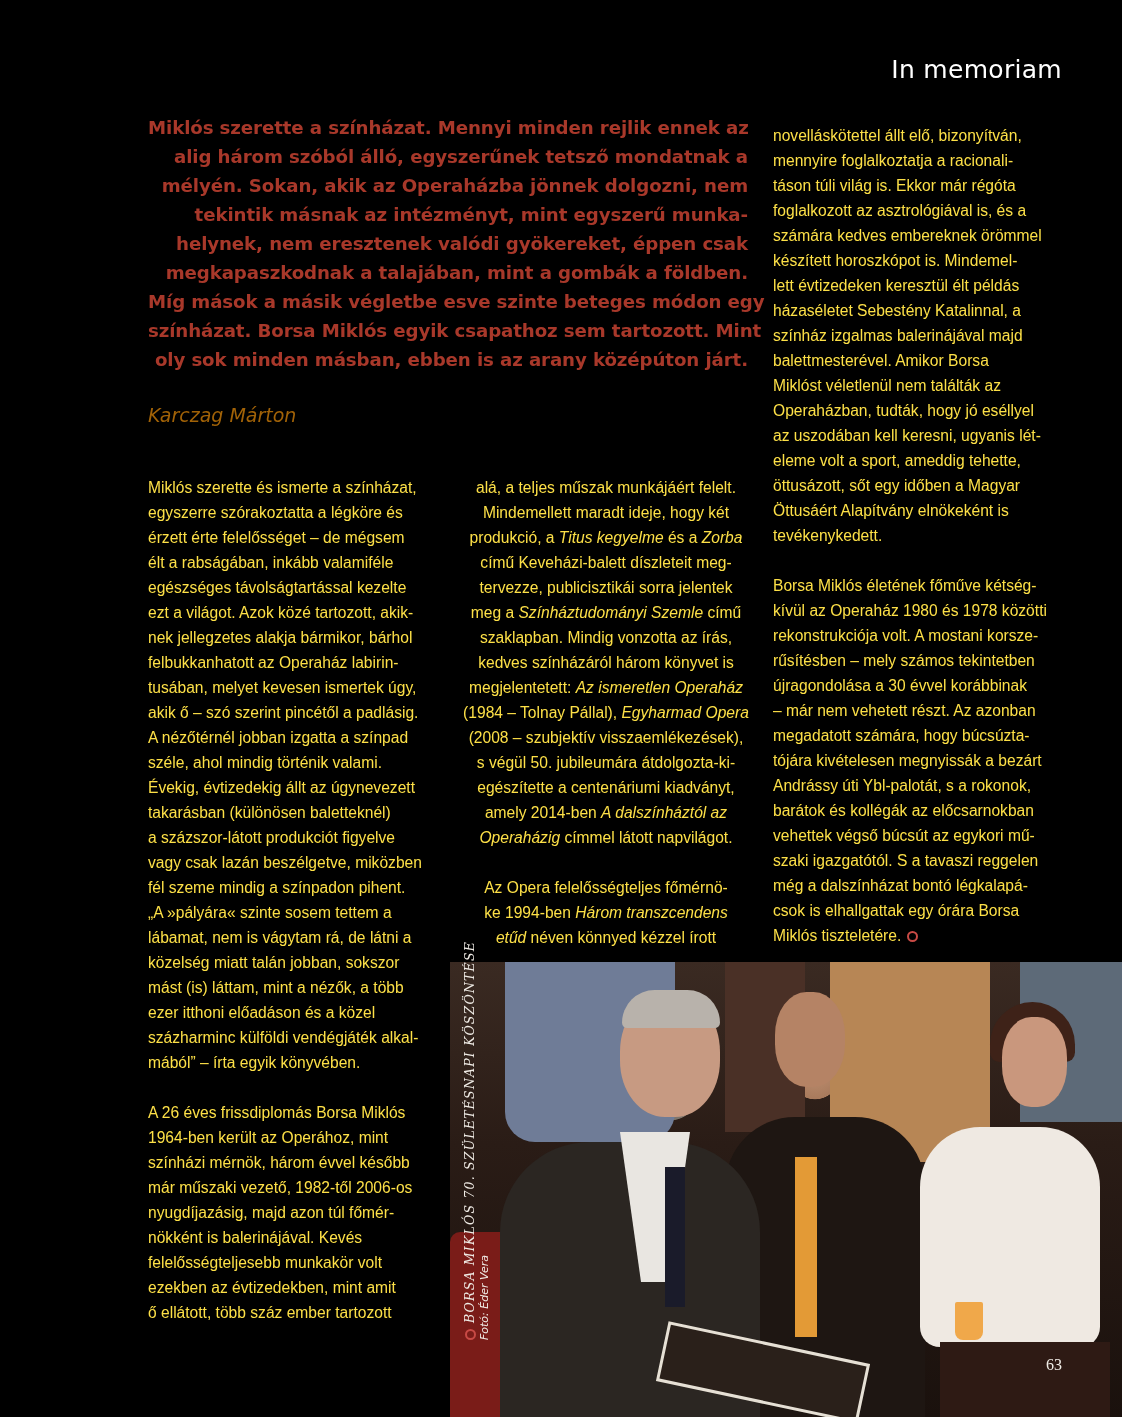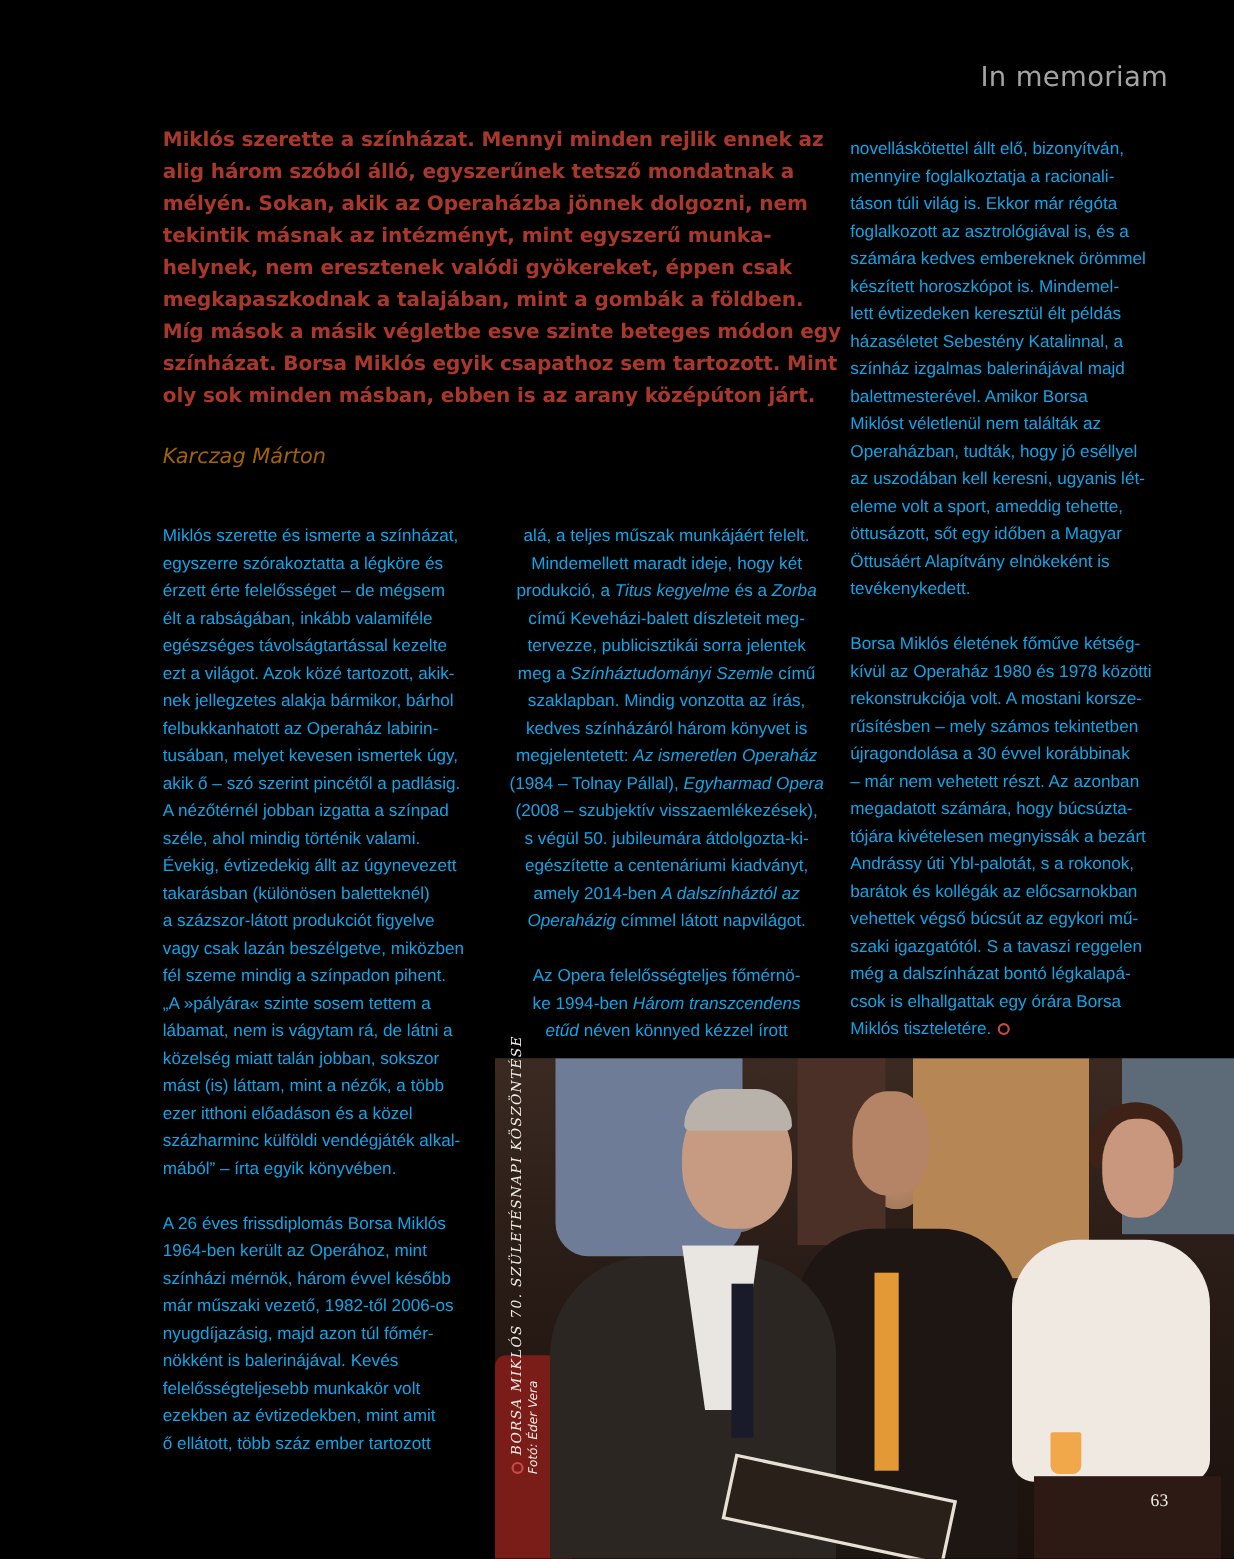--- a/index.html
+++ b/index.html
@@ -3,37 +3,37 @@
 <meta charset="utf-8">
 <style>
   html, body { margin: 0; padding: 0; }
   body {
     width: 1122px; height: 1417px; background: #000; color: #e9e6e2;
     position: relative; overflow: hidden;
     font-family: "Liberation Sans", "DejaVu Sans", sans-serif;
   }
   .section-title {
     position: absolute; top: 55px; right: 60px;
-    font-size: 25px; color: #a3a3a3; letter-spacing: 0.3px;
+    font-size: 25px; color: #ffffff; letter-spacing: 0.3px;
     font-family: "DejaVu Sans", sans-serif; font-weight: normal;
   }
   .pullquote {
     position: absolute; left: 148px; top: 113px; width: 600px;
     color: #a8382a; font-weight: bold; font-size: 18.2px; line-height: 29px;
     font-family: "DejaVu Sans", sans-serif; letter-spacing: -0.1px;
   }
-  .pullquote .line { display: block; white-space: nowrap; }
+  .pullquote .line { display: block; white-space: nowrap; text-align: right; }
   .quote-author {
     position: absolute; left: 148px; top: 404px;
     font-style: italic; font-size: 19px; color: #a16207;
     font-family: "DejaVu Sans", sans-serif;
   }
   .col {
     position: absolute; font-size: 15.6px; line-height: 25px;
-    color: #0ea5e9; font-family: "Liberation Sans", sans-serif;
+    color: #fde047; font-family: "Liberation Sans", sans-serif;
   }
   .col .line { display: block; white-space: nowrap; }
   .col .gap { display: block; height: 25px; }
   .col1 { left: 148px; top: 475px; width: 290px; }
   .col2 { left: 461px; top: 475px; width: 290px; text-align: center; }
   .col3 { left: 773px; top: 123px; width: 300px; }
   em { font-style: italic; }
   .end-mark {
     display: inline-block; width: 7px; height: 7px; border: 2px solid #c84a45;
     border-radius: 50%; vertical-align: middle; margin-left: 6px;

